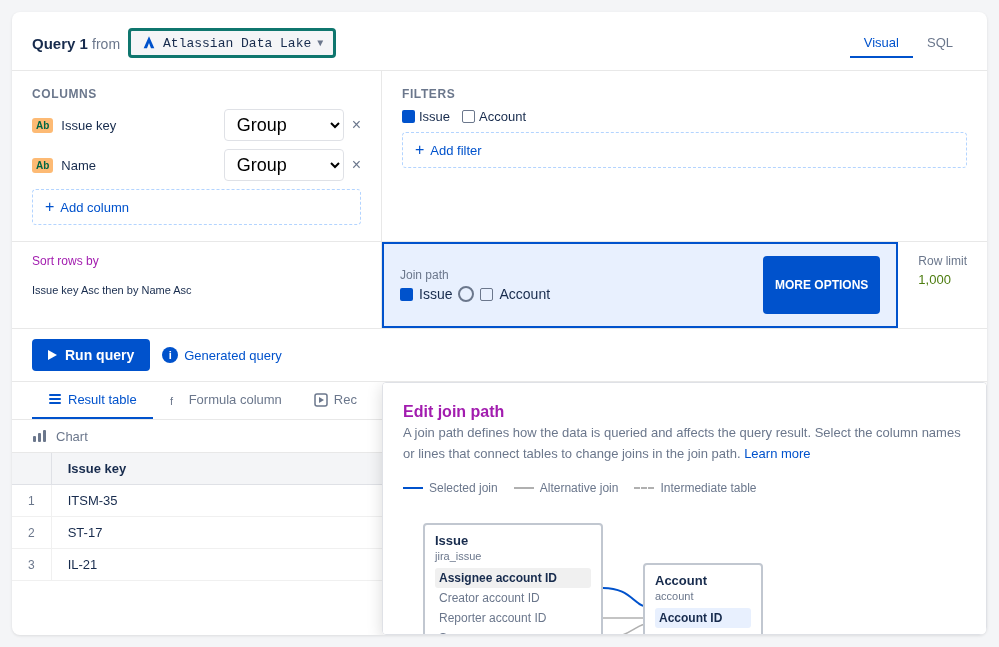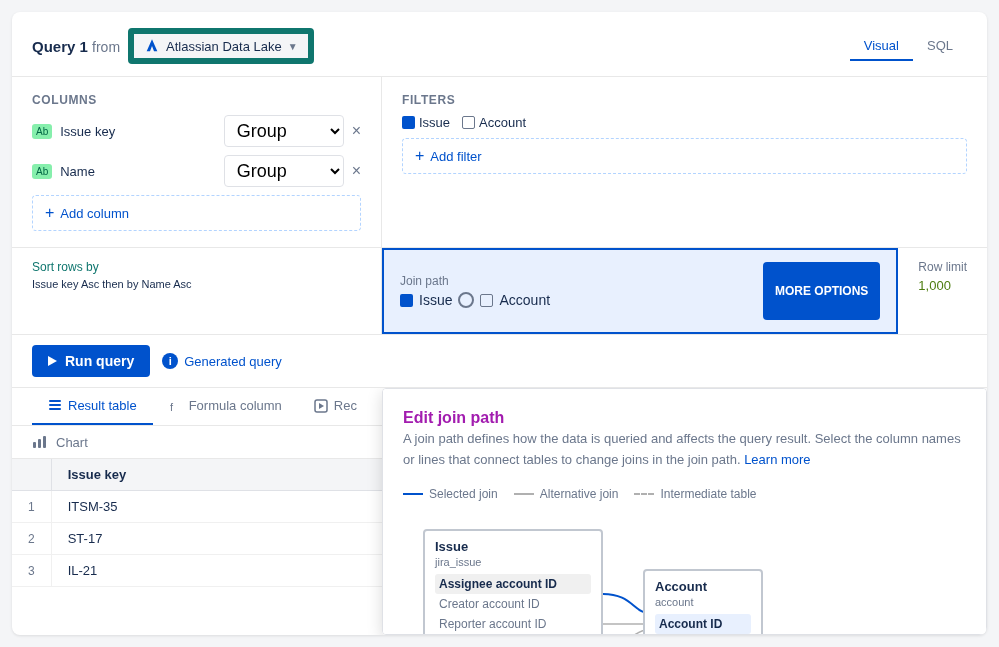--- a/index.html
+++ b/index.html
@@ -47,26 +47,27 @@
     .query-from {
       font-size: 14px;
       color: #6b778c;
       font-weight: normal;
     }
     .data-source {
       display: flex;
       align-items: center;
       gap: 6px;
       background: #f4f5f7;
-      border: 6px solid #0f766e;
+      border: 3px solid #0f766e;
       border-radius: 4px;
       padding: 4px 10px;
       font-size: 13px;
       font-weight: 500;
       cursor: pointer;
+      font-family: Liberation Mono, monospace;
     }
     .atlassian-icon {
       width: 16px;
       height: 16px;
     }
     .chevron-down {
       font-size: 10px;
       color: #6b778c;
     }
     .view-tabs {
@@ -95,24 +96,24 @@
       letter-spacing: 0.05em;
       margin-bottom: 8px;
     }
     .column-row {
       display: flex;
       align-items: center;
       gap: 8px;
       margin-bottom: 8px;
     }
     .col-type-icon {
-      background: #86efac;
+      background: #fdba74;
       color: #006644;
       font-size: 10px;
-      font-weight: 400;
+      font-weight: 700;
       border-radius: 3px;
       padding: 2px 4px;
       flex-shrink: 0;
     }
     .col-name {
       flex: 1;
       font-size: 13px;
       color: #172b4d;
     }
     .col-select {
@@ -178,23 +179,23 @@
       padding: 16px 20px;
     }
     .sort-section {
       width: 370px;
       flex-shrink: 0;
       padding: 12px 20px;
       border-right: 1px solid #e8e8e8;
     }
     .sort-label {
       font-size: 12px;
-      color: #0f766e;
-      font-weight: 500;
-      margin-bottom: 4px;
+      color: #a21caf;
+      font-weight: 500;
+      margin-bottom: 16px;
     }
     .sort-value {
       font-size: 11px;
       color: #172b4d;
       font-weight: 500;
     }
     .join-section {
       flex: 1;
       padding: 12px 16px;
       background: #e8f0fe;

